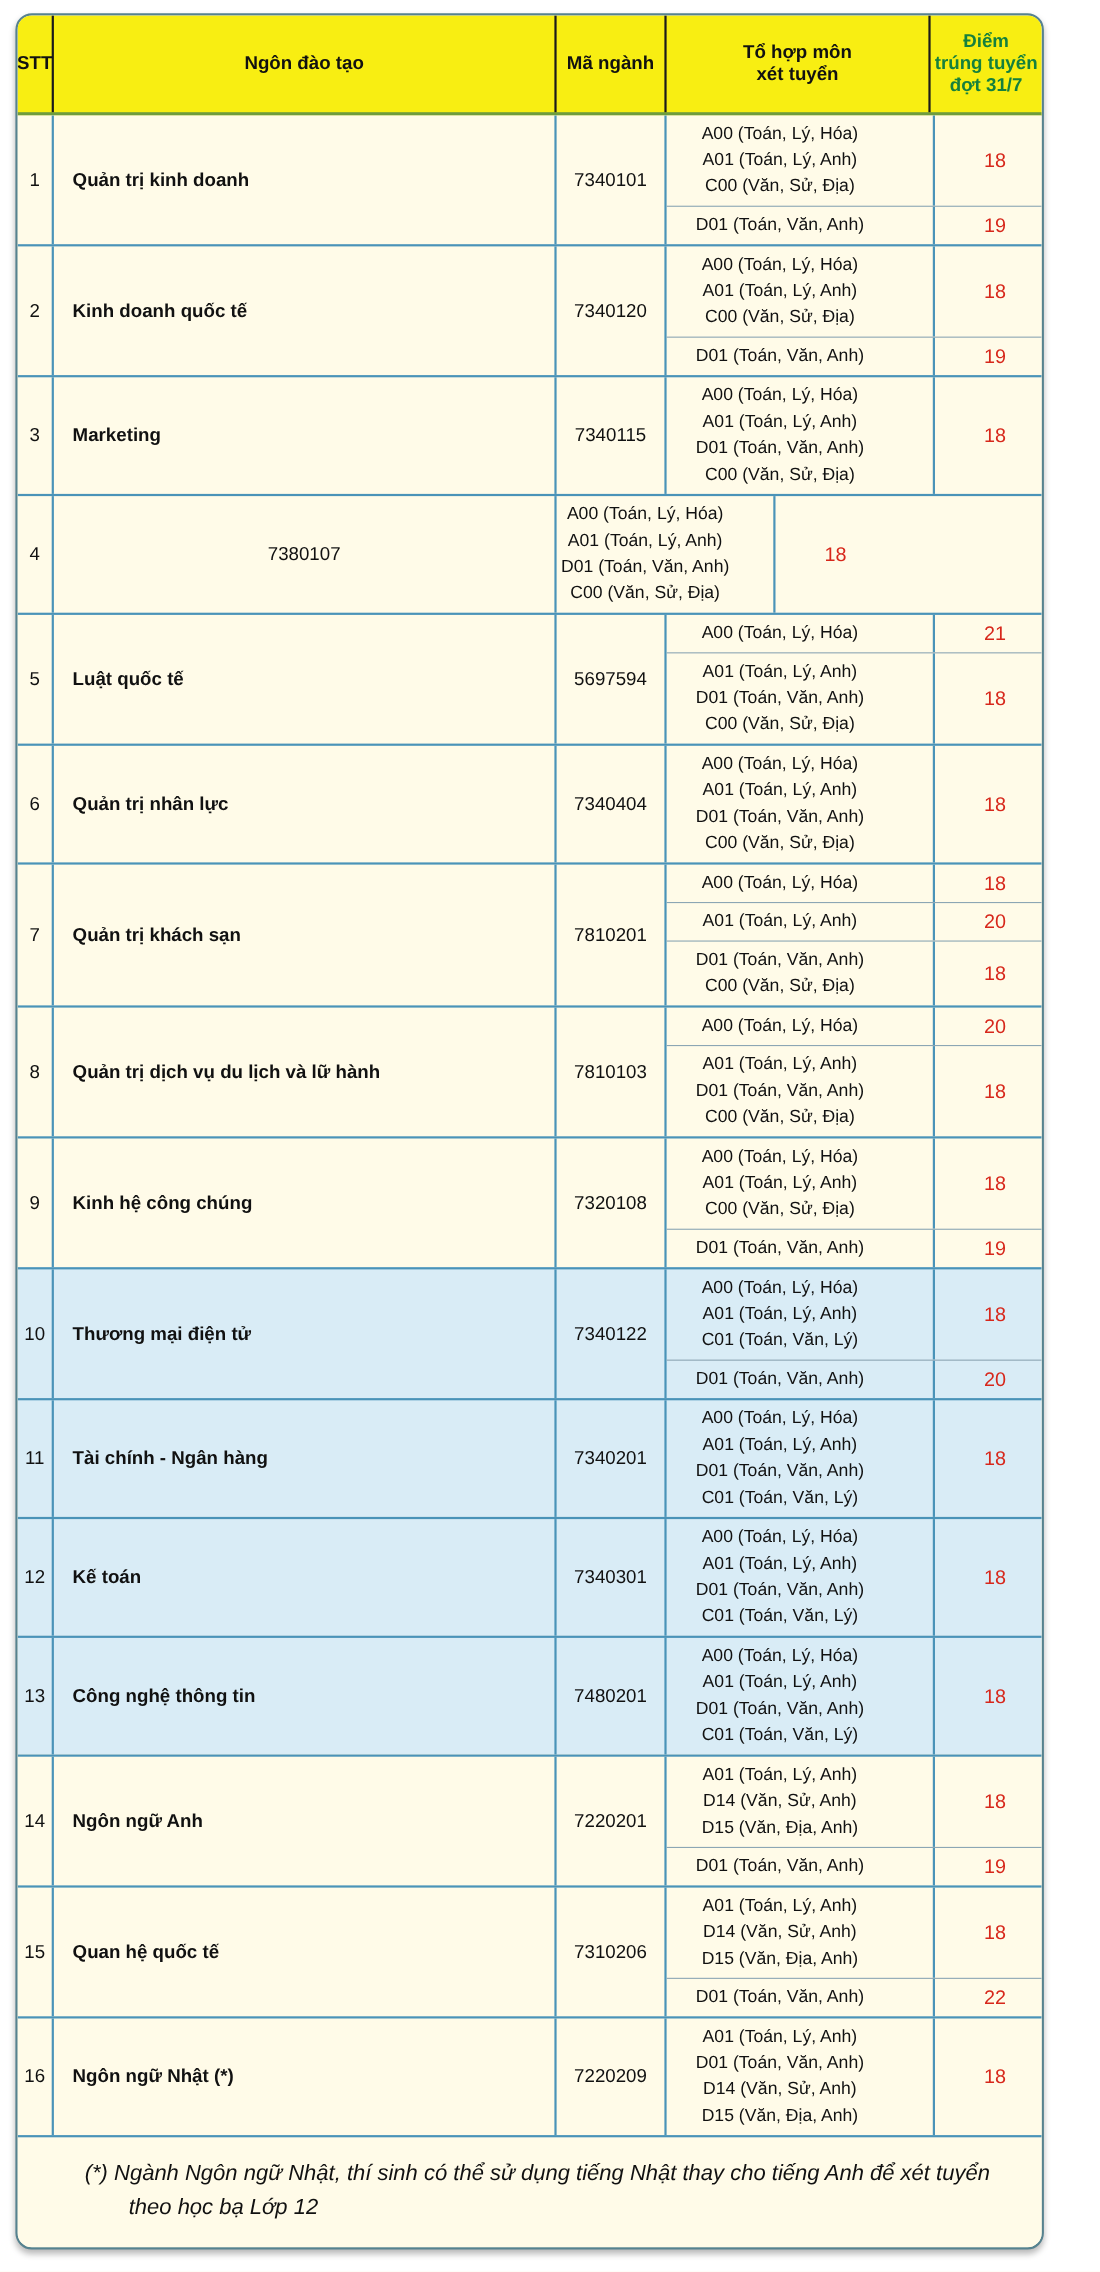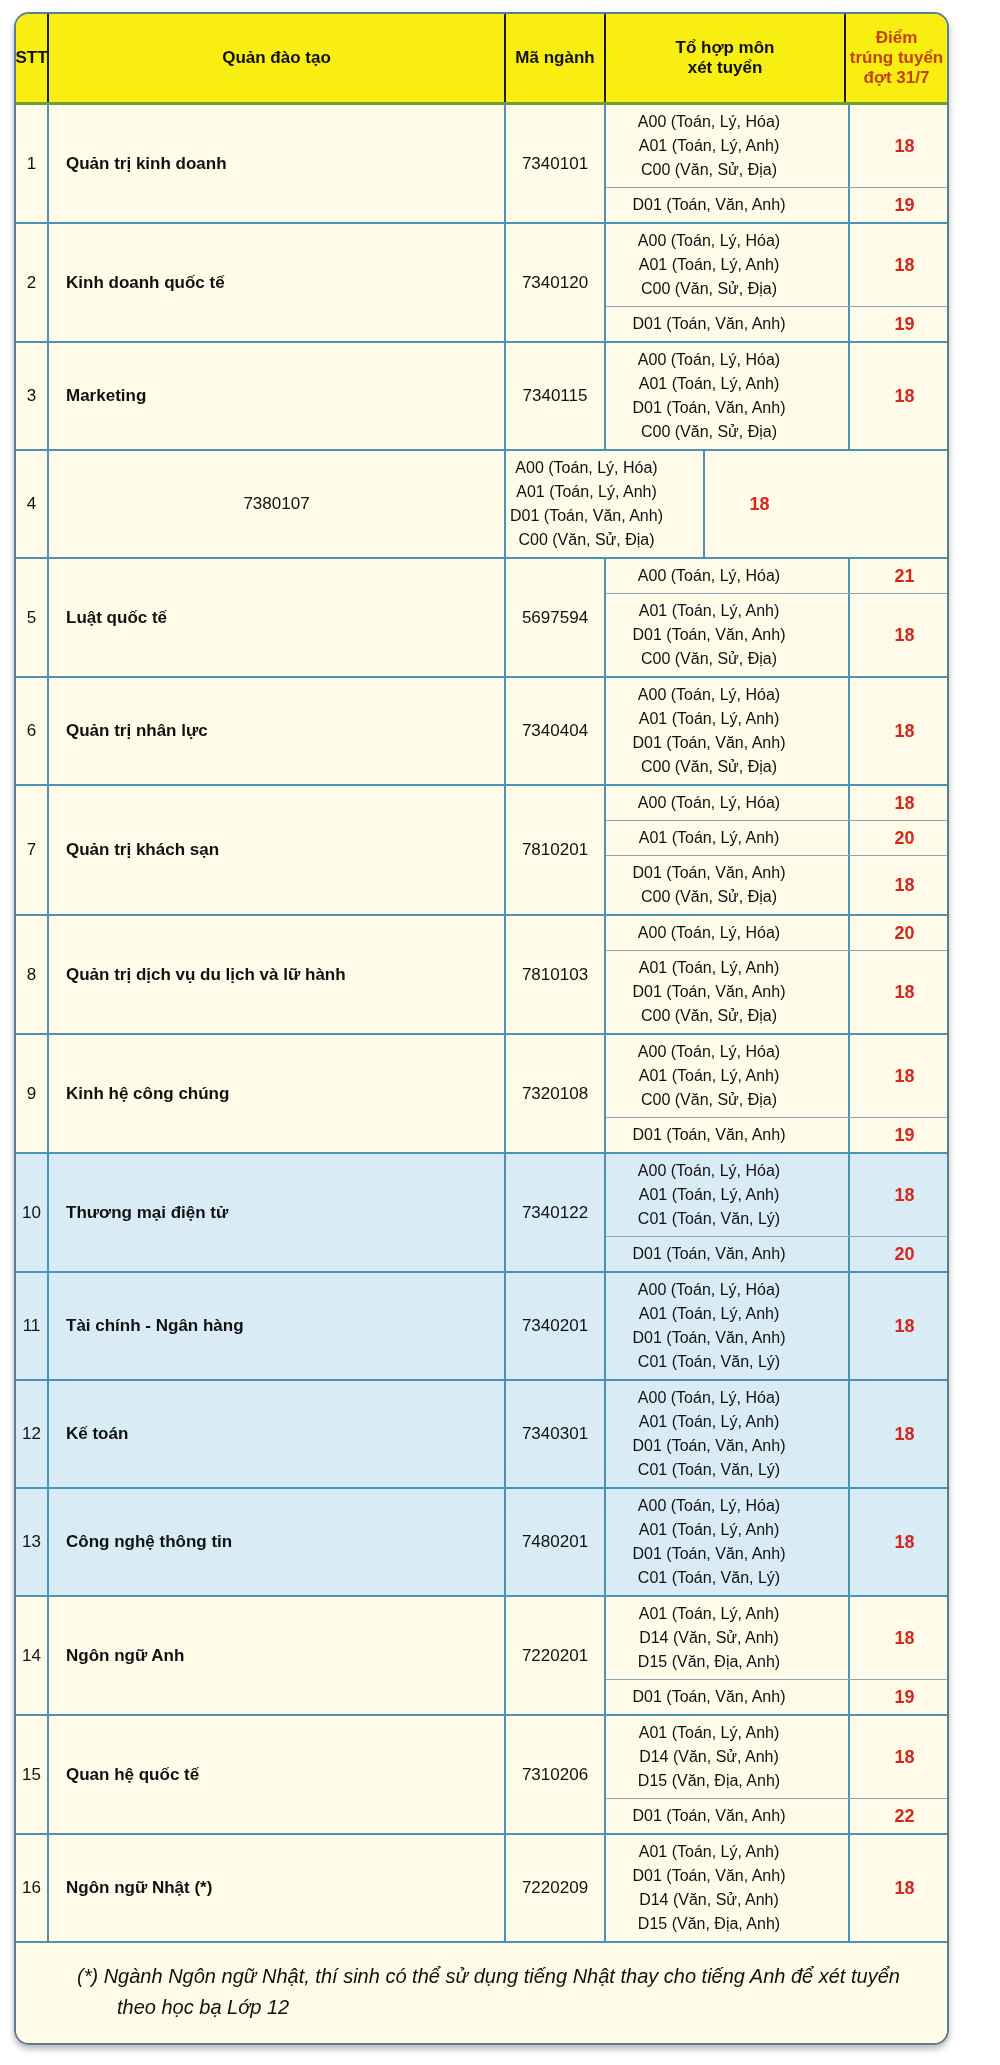--- a/index.html
+++ b/index.html
@@ -29,21 +29,21 @@
     display:flex;align-items:center;justify-content:center;
     text-align:center;
     font-weight:bold;
     font-size:17px;
     line-height:20px;
     padding:14px 2px;
     white-space:pre-line;
     box-sizing:border-box;
   }
   .th:not(:last-child){border-right:2px solid #1a1a1a;}
-  .th.red{color:#c2410c;}
+  .th.red{color:#15803d;}
   
   .row{
     display:grid;
     grid-template-columns:33px 457px 100px 1fr;
     background:#fffbe8;
   }
   .row.blue{background:#d9ecf6;}
   .row + .row{border-top:2px solid #4a93b8;}
   .cell{box-sizing:border-box;}
   .stt{
@@ -72,21 +72,21 @@
     text-align:center;
     padding:5px 4px;
     box-sizing:border-box;
   }
   .combo-line{font-size:16px;line-height:24px;white-space:nowrap;}
   .score{
     flex:0 0 99px;
     display:flex;align-items:center;justify-content:center;
     border-left:2px solid #4a93b8;
     color:#d7271b;
-    font-weight:bold;
+    font-weight:normal;
     font-size:18px;
     box-sizing:border-box;
     padding-left:12px;
   }
   
   .tfoot{
     border-top:2px solid #4a93b8;
     background:#fffbe8;
     font-style:italic;
     font-size:20px;
@@ -96,21 +96,21 @@
   }
 </style>
 </head>
 <body>
 
 <div class="page">
   <div class="table-card">
 
     <div class="thead">
       <div class="th">STT</div>
-      <div class="th">Quản đào tạo</div>
+      <div class="th">Ngôn đào tạo</div>
       <div class="th">Mã ngành</div>
       <div class="th">Tổ hợp môn
 xét tuyển</div>
       <div class="th red">Điểm
 trúng tuyển
 đợt 31/7</div>
     </div>
 
     <div class="tbody">
   <div class="row cream">

